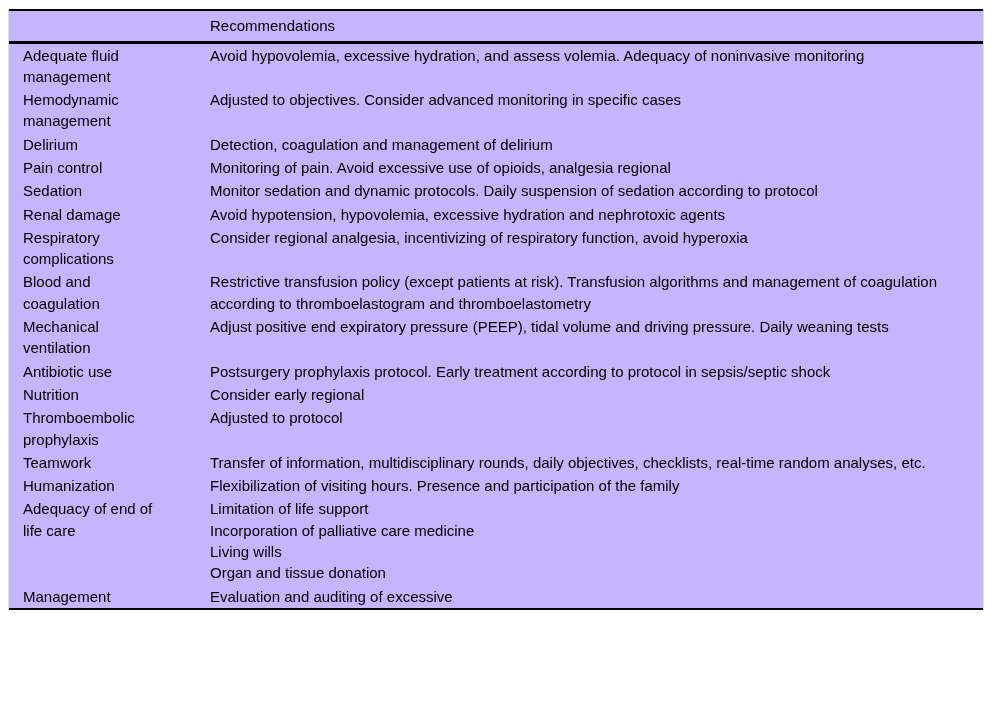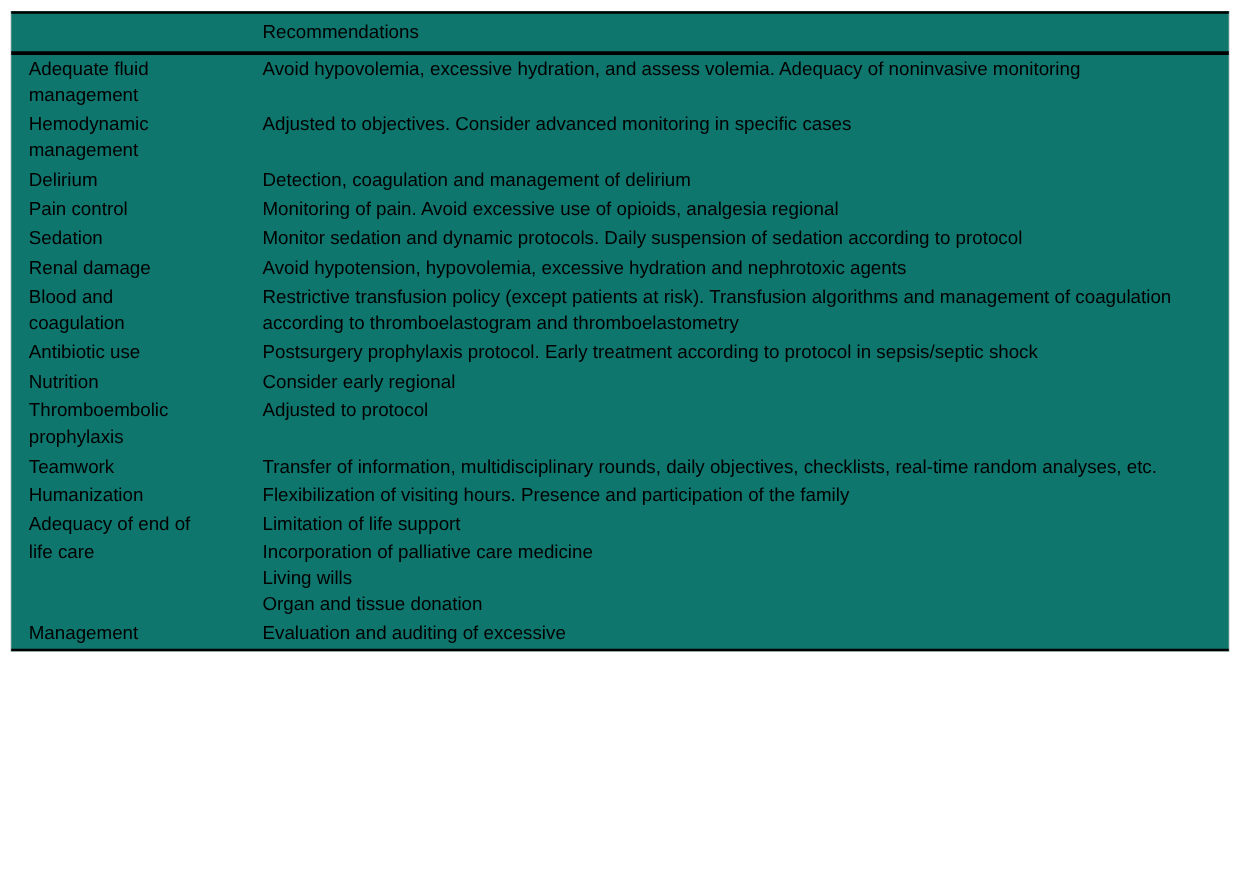--- a/index.html
+++ b/index.html
@@ -10,21 +10,21 @@
     position: relative;
     font-family: "Liberation Sans", sans-serif;
     color: #000000;
     overflow: hidden;
   }
   .figure {
     position: absolute;
     left: 8px;
     top: 9px;
     width: 976px;
-    background: #0f766e;
+    background: #c4b5fd;
     border-left: 1px solid #dedede;
     border-right: 1px solid #dedede;
   }
   table.tbl {
     width: 100%;
     border-collapse: collapse;
     border-top: 2px solid #000000;
     border-bottom: 2px solid #000000;
   }
   .tbl th, .tbl td {
@@ -93,26 +93,34 @@
   <tr>
     <td class="cat">Sedation</td>
     <td class="rec">Monitor sedation and dynamic protocols. Daily suspension of sedation according to protocol</td>
   </tr>
 
   <tr>
     <td class="cat">Renal damage</td>
     <td class="rec">Avoid hypotension, hypovolemia, excessive hydration and nephrotoxic agents</td>
   </tr>
 
+  <tr>
+    <td class="cat">Respiratory complications</td>
+    <td class="rec">Consider regional analgesia, incentivizing of respiratory function, avoid hyperoxia</td>
+  </tr>
 
   <tr>
     <td class="cat">Blood and coagulation</td>
     <td class="rec">Restrictive transfusion policy (except patients at risk). Transfusion algorithms and management of coagulation according to thromboelastogram and thromboelastometry</td>
   </tr>
 
+  <tr>
+    <td class="cat">Mechanical ventilation</td>
+    <td class="rec">Adjust positive end expiratory pressure (PEEP), tidal volume and driving pressure. Daily weaning tests</td>
+  </tr>
 
   <tr>
     <td class="cat">Antibiotic use</td>
     <td class="rec">Postsurgery prophylaxis protocol. Early treatment according to protocol in sepsis/septic shock</td>
   </tr>
 
 
 
   <tr>
     <td class="cat">Nutrition</td>

